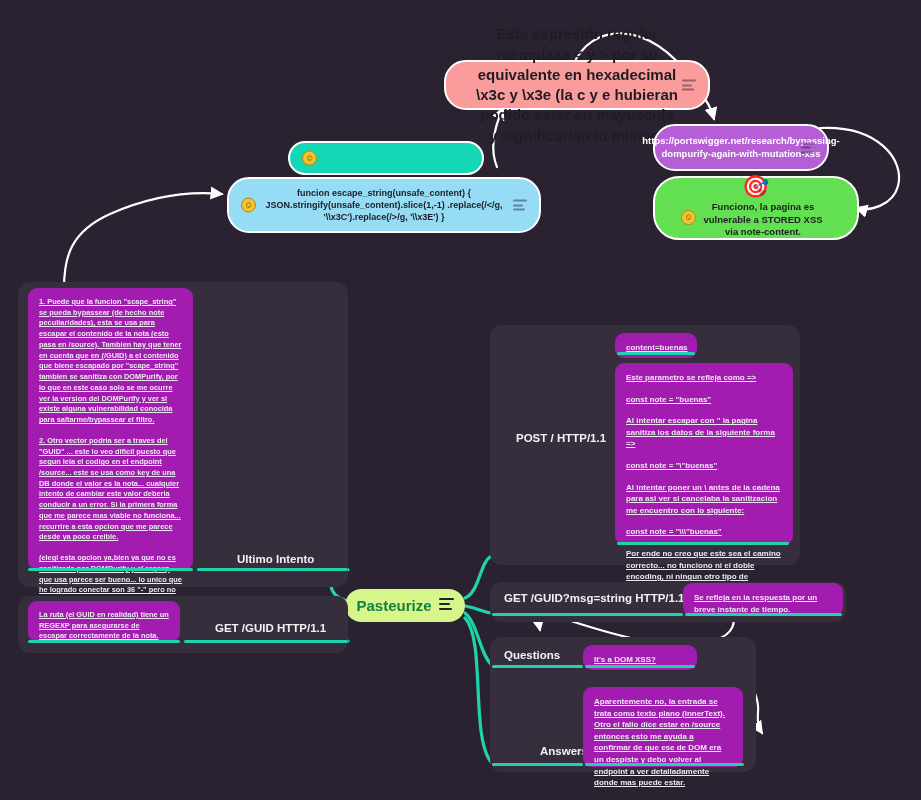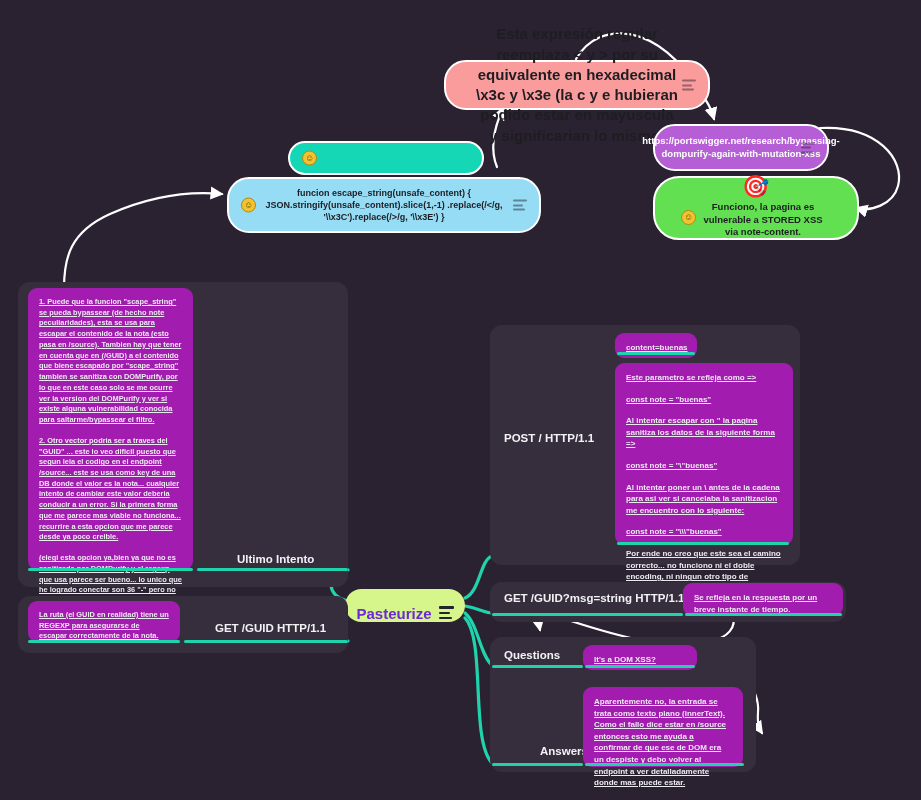--- a/index.html
+++ b/index.html
@@ -51,22 +51,22 @@
   #node-ok{left:653px;top:176px;width:206px;height:64px;background:#63e052;font-size:9.5px;
            flex-direction:column;border-radius:26px;padding-top:6px;}
   #node-ok .target{font-size:22px;line-height:24px;margin-bottom:2px;}
   #node-ok .oktext{padding-left:14px;text-align:center;}
   #node-ok .badge{left:26px;top:auto;bottom:13px;transform:none;}
 
   
   #node-root{
     position:absolute;left:345px;top:589px;width:120px;height:33px;
     background:#d6f58a;border:none;border-radius:17px;
-    display:flex;align-items:flex-end;justify-content:center;gap:7px;
-    font-weight:bold;font-size:15px;color:#6d28d9;
+    display:flex;align-items:center;justify-content:center;gap:7px;
+    font-weight:bold;font-size:15px;color:#15803d;
   }
   #node-root .notes2 i{display:block;height:2.2px;background:#23232b;margin-bottom:3px;border-radius:1px;}
   #node-root .notes2 i:nth-child(1){width:15px;}
   #node-root .notes2 i:nth-child(2){width:11px;}
   #node-root .notes2 i:nth-child(3){width:13px;}
 
   
   .panel{
     position:absolute;box-sizing:border-box;
     background:#362e3d;border-radius:12px;
@@ -96,21 +96,21 @@
 
   
   #panel-guid{left:18px;top:596px;width:330px;height:57px;}
   #box-guid{left:28px;top:601px;width:152px;height:41px;font-size:7.4px;}
   #label-guid{left:215px;top:622px;text-align:right;}
   #rule-guid-a{left:28px;top:640px;width:152px;}
   #rule-guid-b{left:184px;top:640px;width:164px;}
 
   
   #panel-post{left:490px;top:325px;width:310px;height:240px;}
-  #label-post{left:504px;top:432px;}
+  #label-post{left:516px;top:432px;}
   #box-content{left:615px;top:333px;width:82px;height:25px;font-size:8px;}
   #rule-content{left:617px;top:352px;width:78px;}
   #box-postdetail{left:615px;top:363px;width:178px;height:182px;font-size:8px;}
   #rule-postdetail{left:617px;top:542px;width:172px;}
 
   
   #panel-getmsg{left:490px;top:582px;width:356px;height:40px;}
   #label-getmsg{left:504px;top:592px;}
   #box-getmsg{left:683px;top:583px;width:160px;height:33px;font-size:8px;}
   #rule-getmsg-a{left:492px;top:613px;width:191px;}
@@ -269,18 +269,18 @@
   <div class="panel" id="panel-qa"></div>
   <div class="branch-label" id="label-questions">Questions</div>
   <div class="textbox" id="box-question">
     <p>It's a DOM XSS?</p>
   </div>
   <div class="rule" id="rule-q-a"></div>
   <div class="rule" id="rule-q-b"></div>
 
   <div class="branch-label" id="label-answers">Answers</div>
   <div class="textbox" id="box-answer">
-    <p>Aparentemente no, la entrada se trata como texto plano (innerText). Como el fallo dice estar en /source entonces esto me ayuda a confirmar de que ese de DOM era un despiste y debo volver al endpoint a ver detalladamente donde mas puede estar.</p>
+    <p>Aparentemente no, la entrada se trata como texto plano (innerText). Otro el fallo dice estar en /source entonces esto me ayuda a confirmar de que ese de DOM era un despiste y debo volver al endpoint a ver detalladamente donde mas puede estar.</p>
   </div>
   <div class="rule" id="rule-a-a"></div>
   <div class="rule" id="rule-a-b"></div>
 
 </div>
 
 </body></html>

